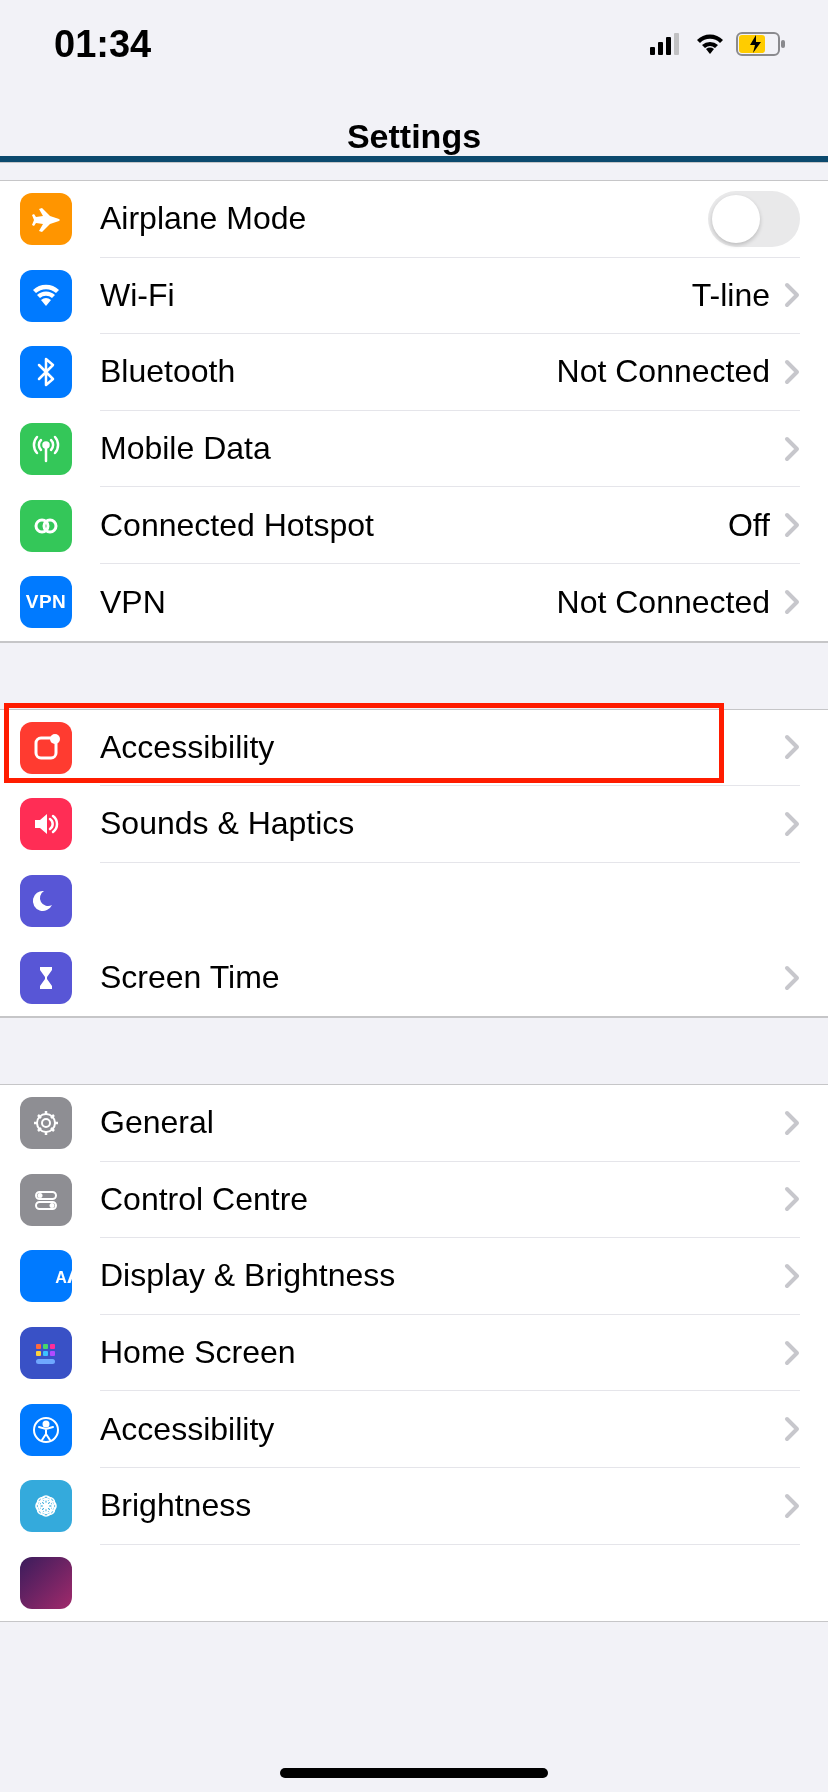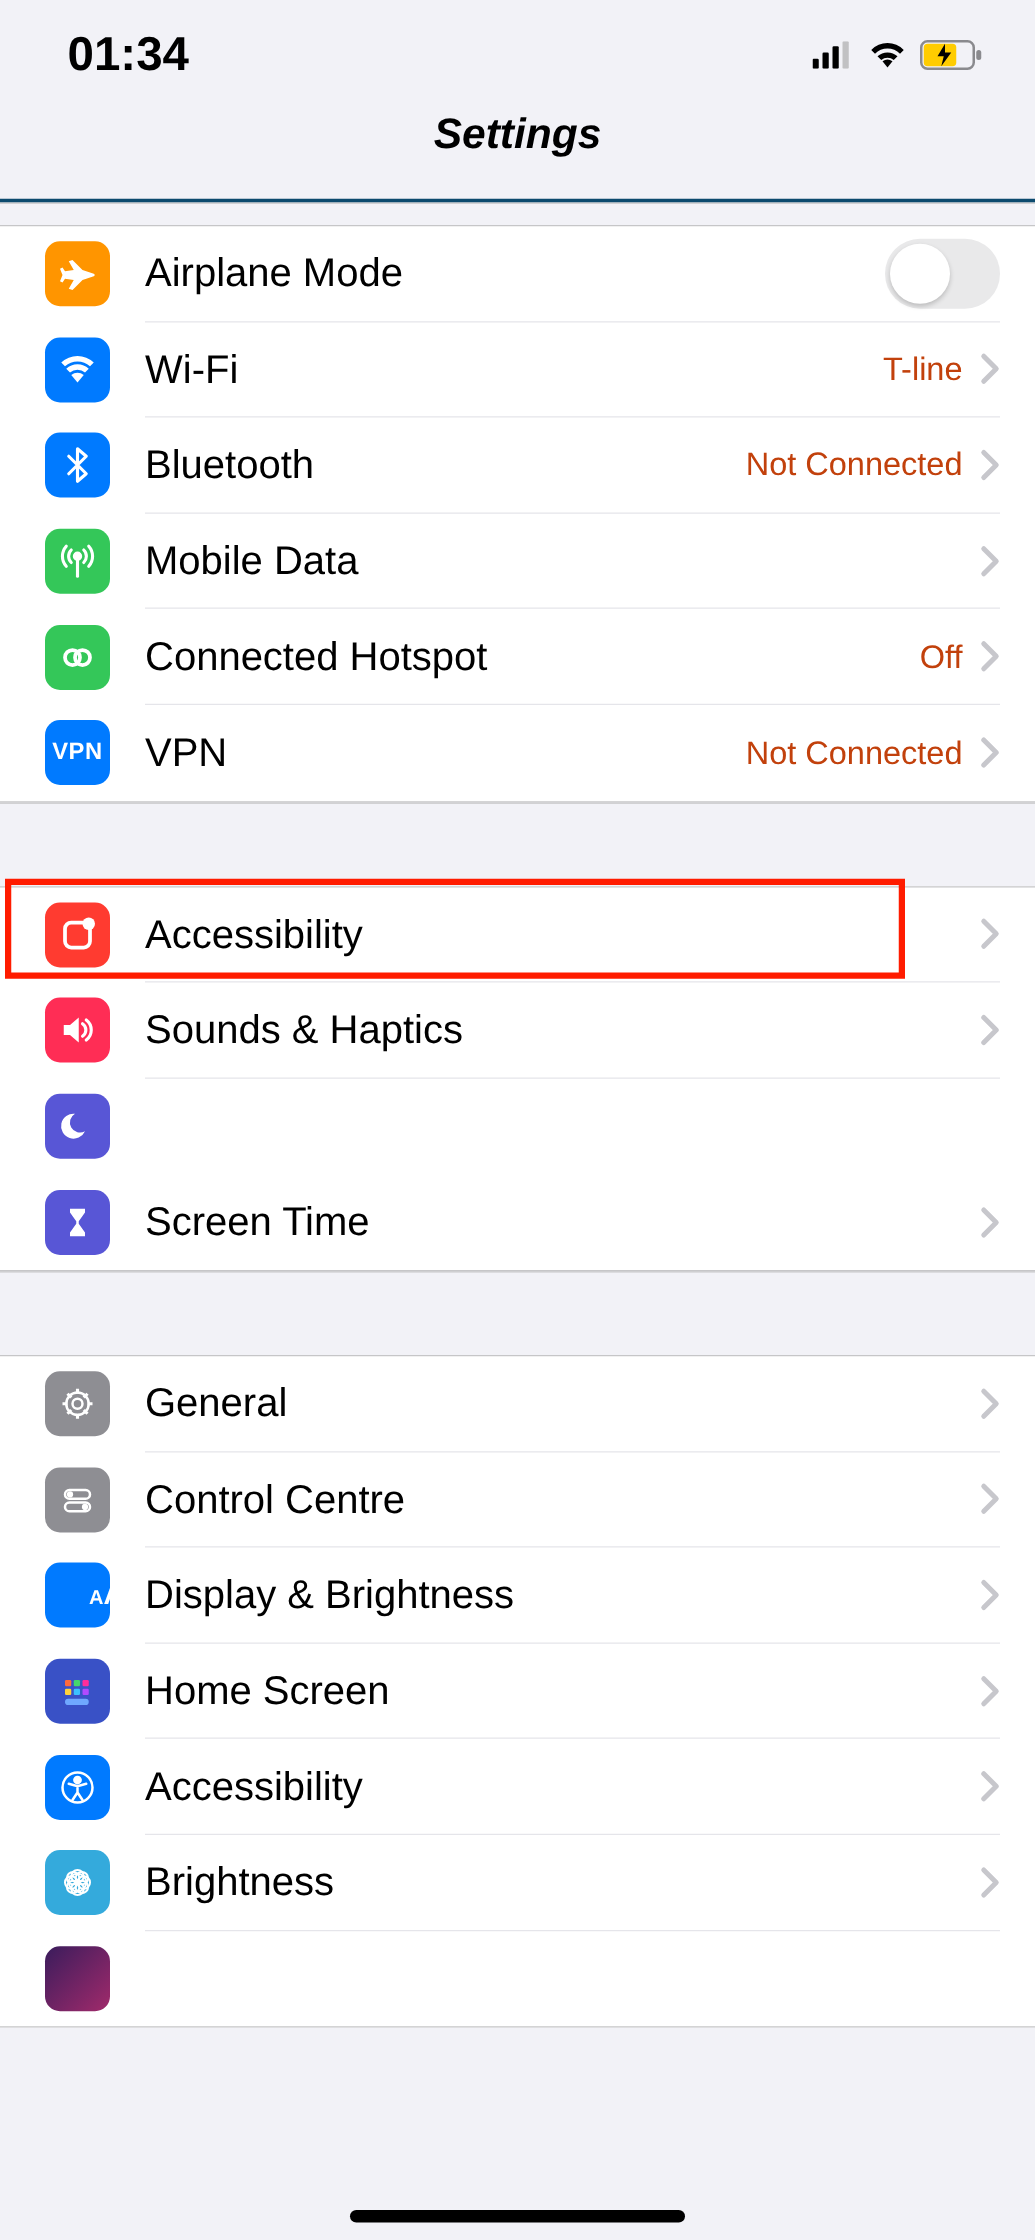--- a/index.html
+++ b/index.html
@@ -18,39 +18,38 @@
     justify-content: space-between;
     align-items: center;
     padding: 0 40px 0 54px;
     font-size: 38px;
     font-weight: 600;
   }
   .status-right { display: flex; align-items: center; gap: 10px; }
   .header {
     height: 74px;
     display: flex;
-    align-items: flex-start;
+    align-items: flex-end;
     justify-content: center;
-    border-bottom: 3px solid #0c4a6e;
-    font-style: italic;
+    border-bottom: 6px solid #0c4a6e;
   }
   .header-title { font-size: 34px; font-weight: 600; }
   .group-gap {
     height: 18px;
     border-top: 1px solid #c6c6c8;
   }
   .group-gap.big {
     height: 67px;
   }
   .group { background: #fff; border-top: 1px solid #c6c6c8; border-bottom: 1px solid #c6c6c8; }
   .row {
     display: flex;
     align-items: center;
     height: 76.6px;
-    padding-left: 36px;
+    padding-left: 20px;
     padding-right: 28px;
   }
   .row .icon-box {
     width: 52px;
     height: 52px;
     border-radius: 12px;
     display: flex;
     align-items: center;
     justify-content: center;
     flex-shrink: 0;
@@ -59,21 +58,21 @@
   .row .content {
     flex: 1;
     height: 100%;
     margin-left: 28px;
     display: flex;
     align-items: center;
     border-bottom: 1px solid #e5e5ea;
   }
   .row:last-child .content { border-bottom: none; }
   .row .label { font-size: 32px; flex: 1; }
-  .row .value { font-size: 26px; color: #c2410c; margin-right: 14px; }
+  .row .value { font-size: 32px; color: #000000; margin-right: 14px; }
   .chevron { color: #c7c7cc; flex-shrink: 0; }
   .toggle {
     width: 92px;
     height: 56px;
     border-radius: 28px;
     background: #e9e9ea;
     position: relative;
     flex-shrink: 0;
   }
   .toggle::after {

